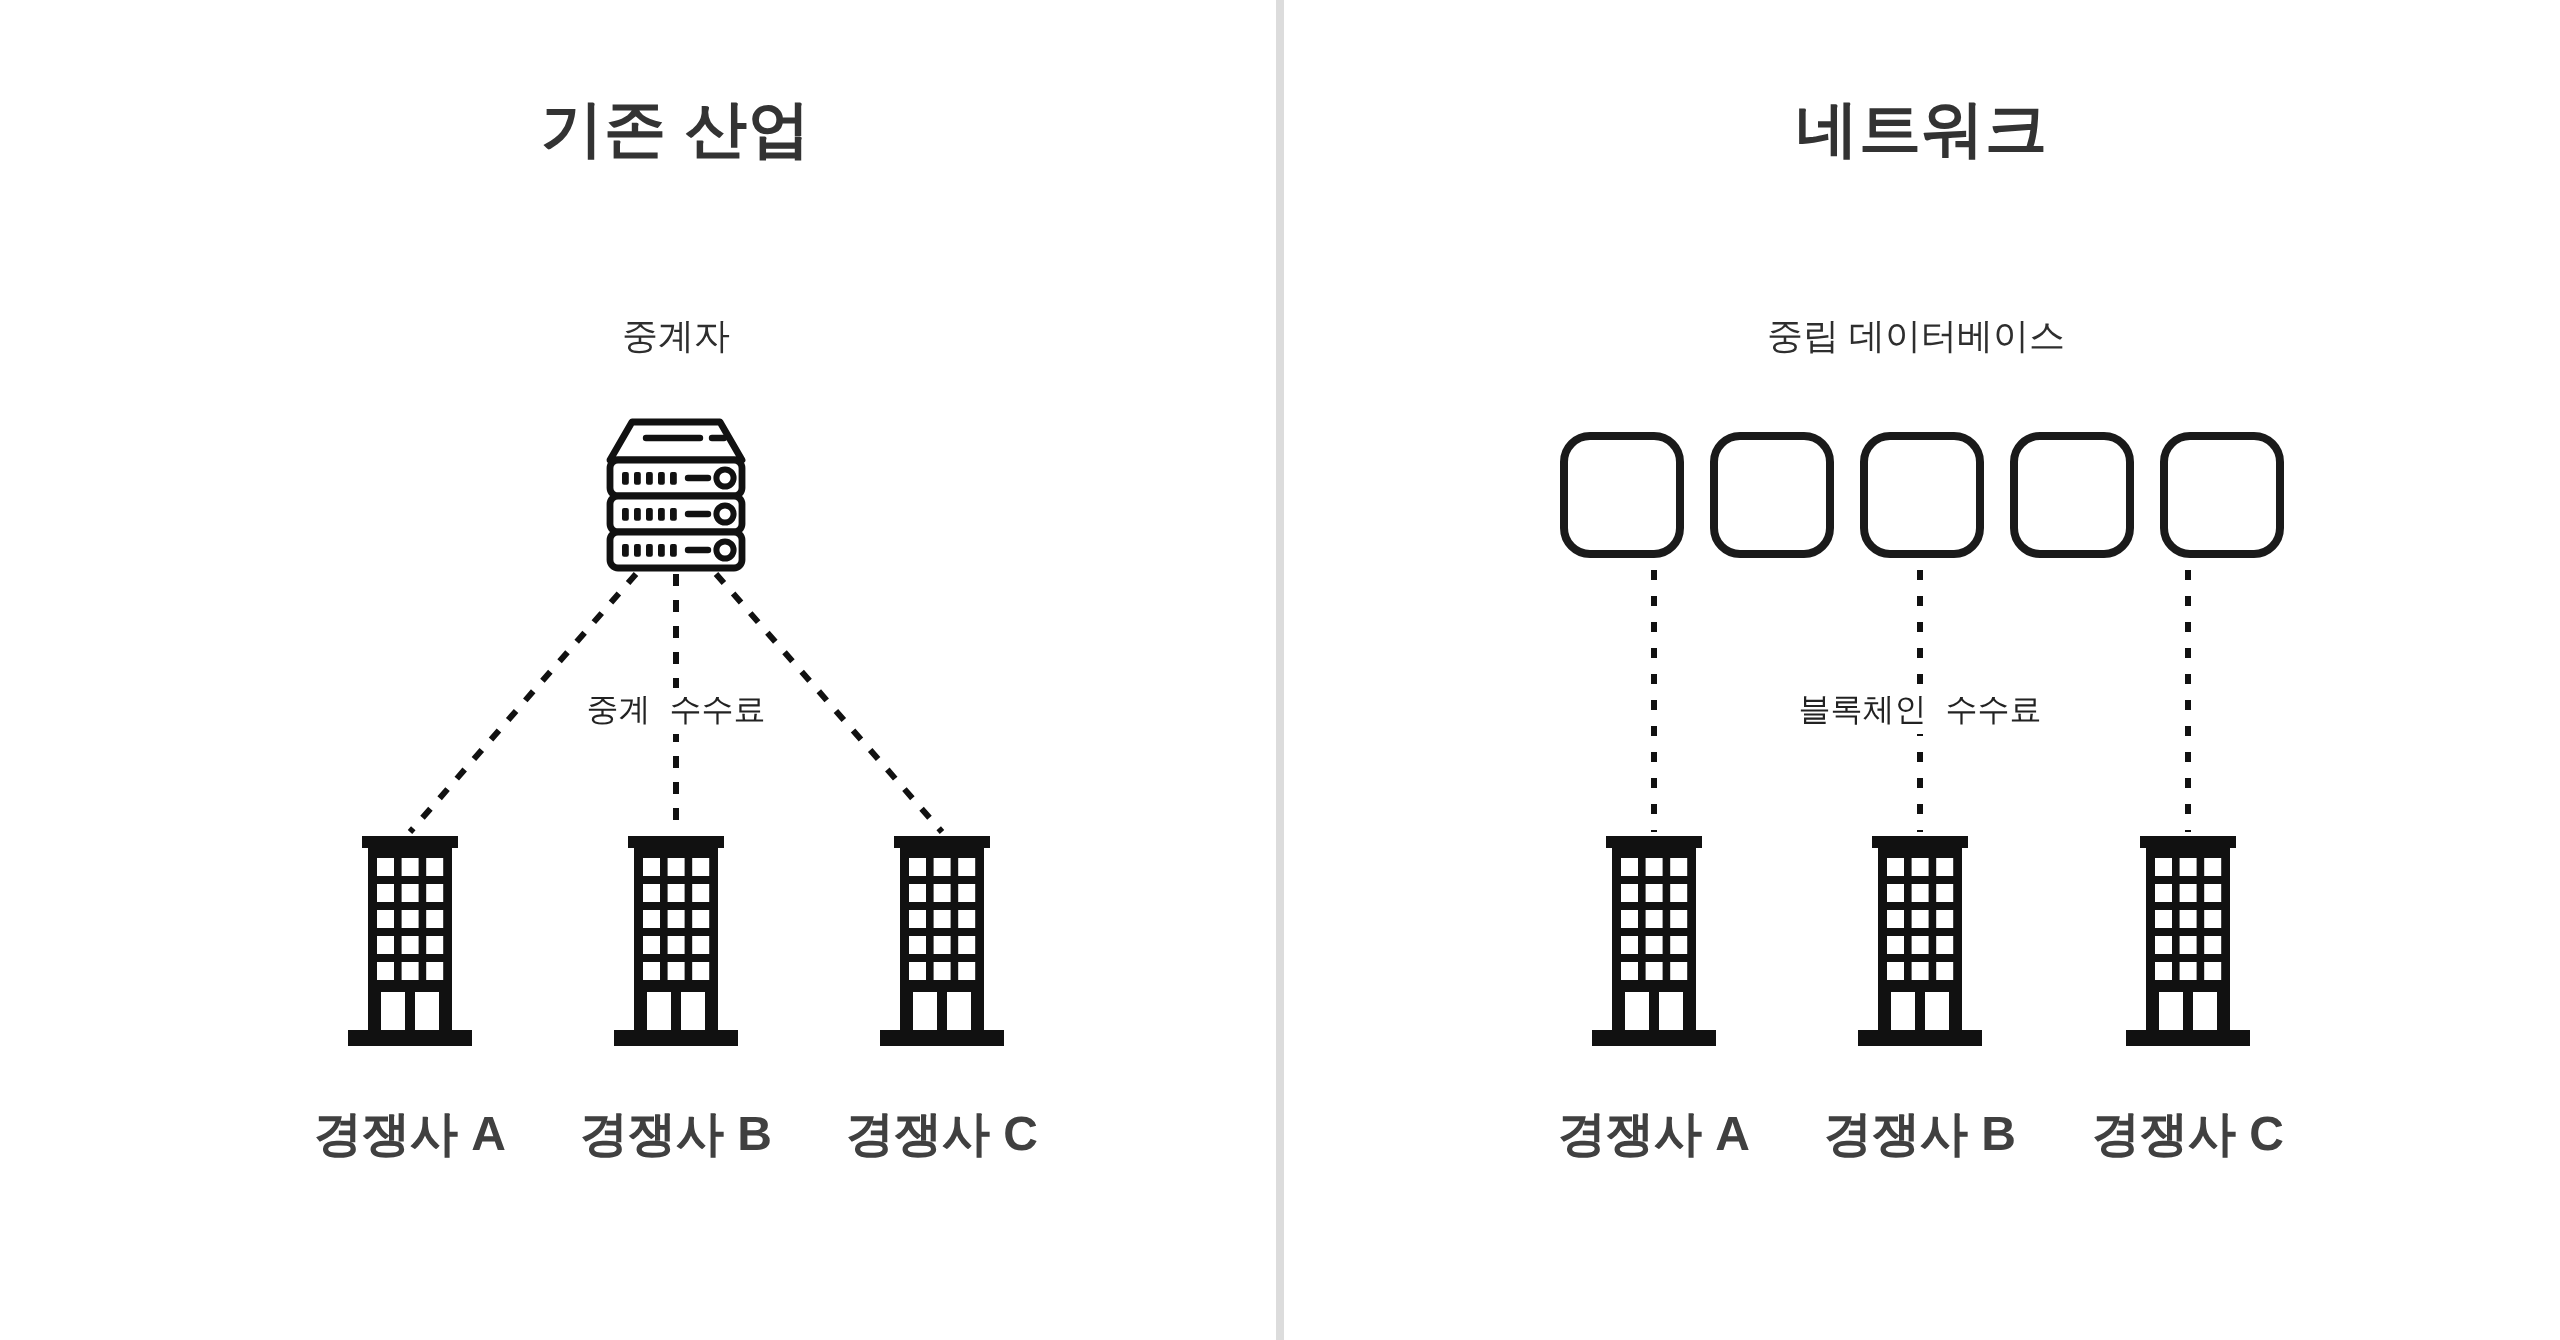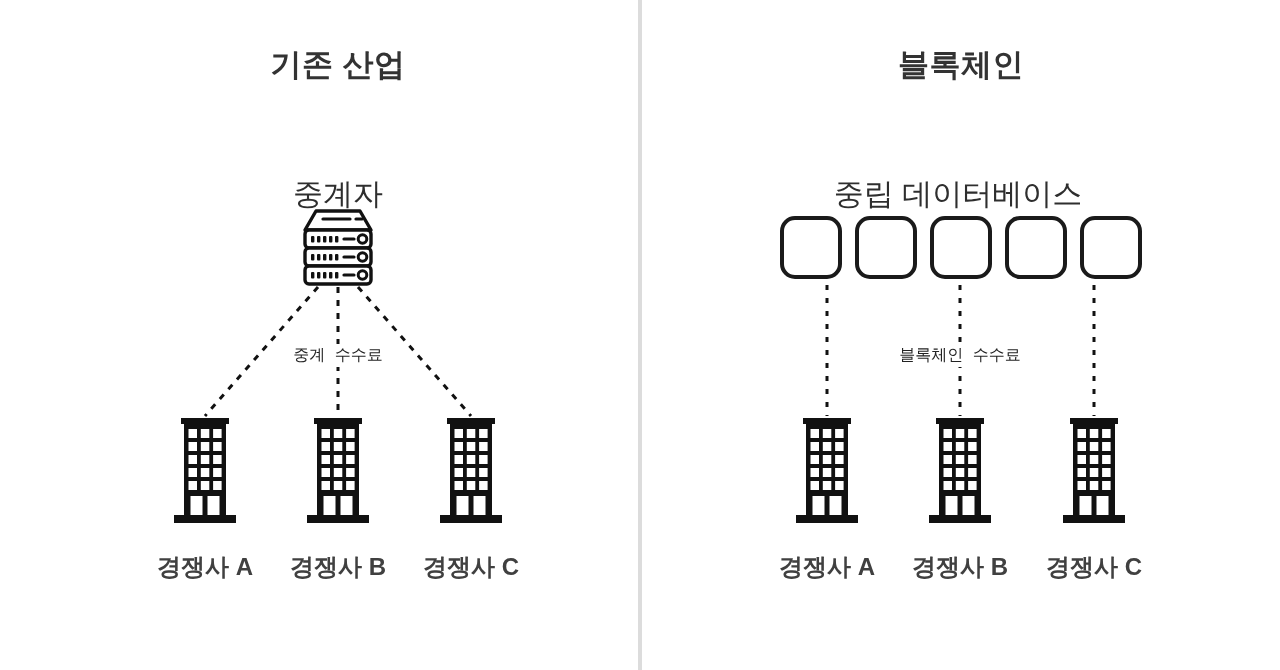--- a/index.html
+++ b/index.html
@@ -29,23 +29,23 @@
     transform: translateX(-50%);
     font-size: 31px;
     font-weight: 800;
     letter-spacing: 0.5px;
     color: #333333;
     white-space: nowrap;
   }
 
   .hub-label {
     position: absolute;
-    top: 174px;
-    transform: translateX(-50%);
-    font-size: 30px;
+    top: 156px;
+    transform: translateX(-50%);
+    font-size: 18px;
     font-weight: 500;
     color: #2e2e2e;
     white-space: nowrap;
   }
 
   .fee-label {
     position: absolute;
     top: 344px;
     transform: translateX(-50%);
     font-size: 16px;
@@ -186,21 +186,21 @@
         <use href="#sym-building"></use>
       </svg>
 
     <div class="company-label" style="left:205px">경쟁사 A</div>
     <div class="company-label" style="left:338px">경쟁사 B</div>
     <div class="company-label" style="left:471px">경쟁사 C</div>
   </div>
 
   <div>
 
-    <div class="panel-title" style="left:961px">블록체인</div>
+    <div class="panel-title" style="left:961px">네트워크</div>
 
     <div class="hub-label" style="left:958px">중립 데이터베이스</div>
 
     <div>
       <div class="block" style="left:780px"></div>
       <div class="block" style="left:855px"></div>
       <div class="block" style="left:930px"></div>
       <div class="block" style="left:1005px"></div>
       <div class="block" style="left:1080px"></div>
     </div>

